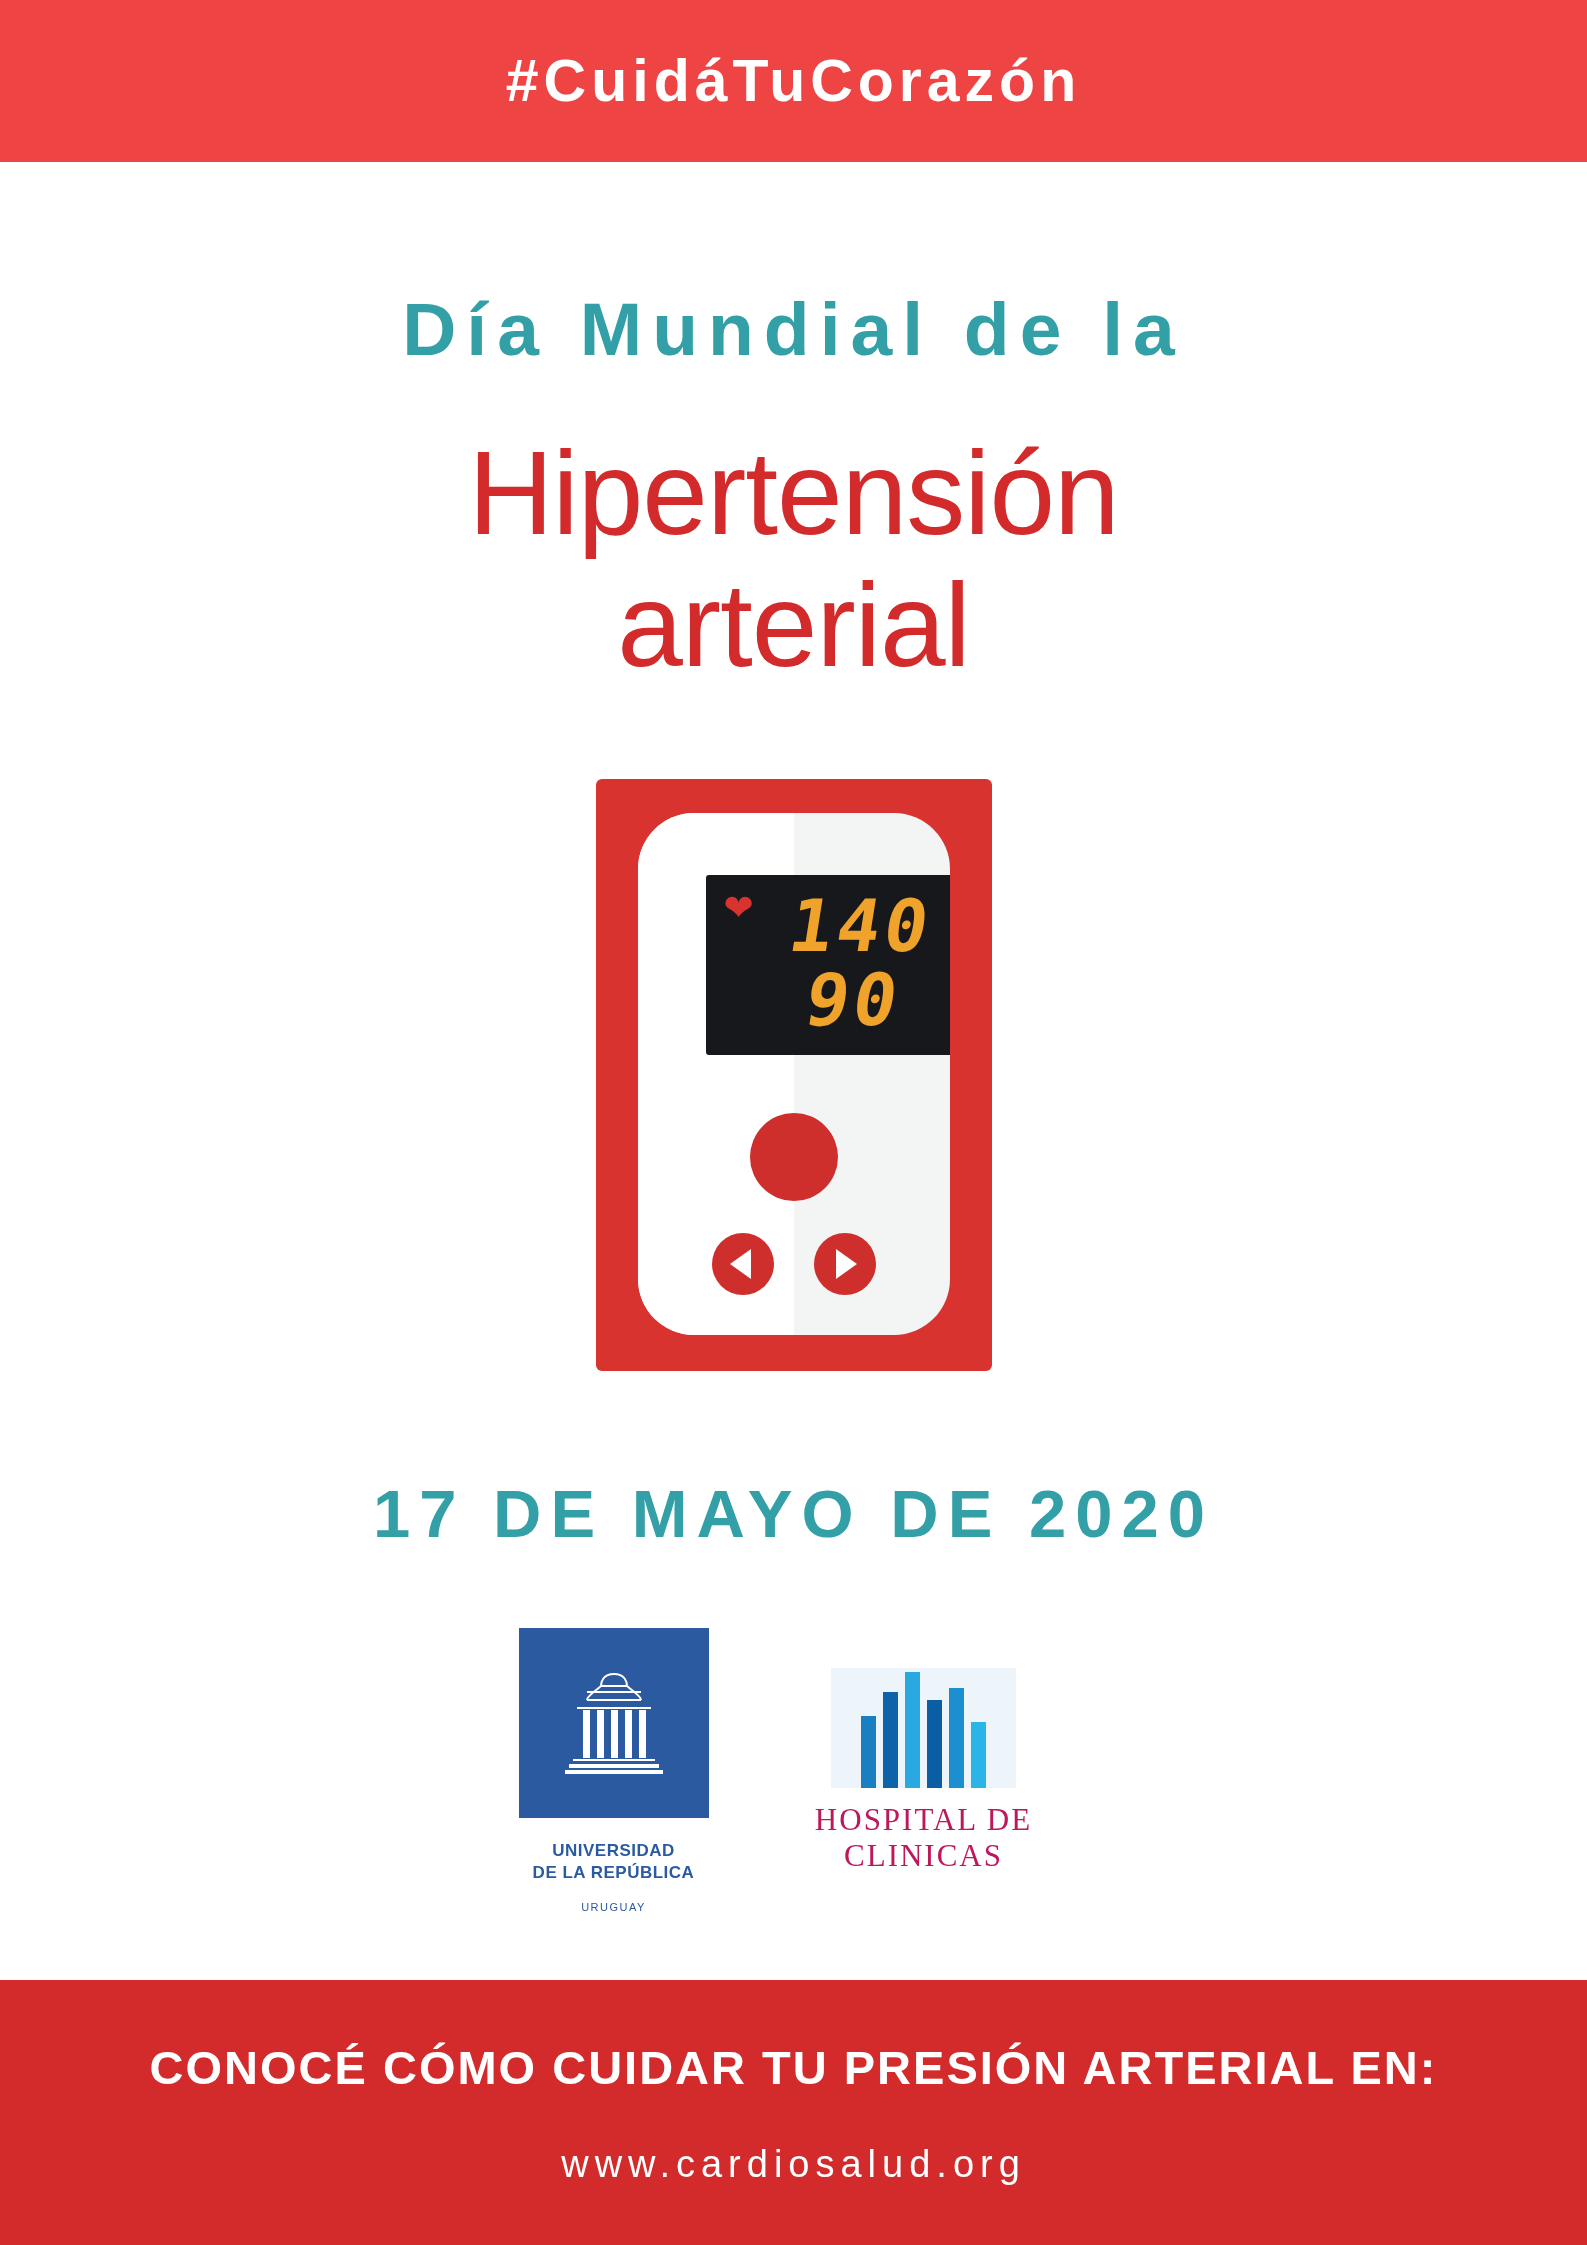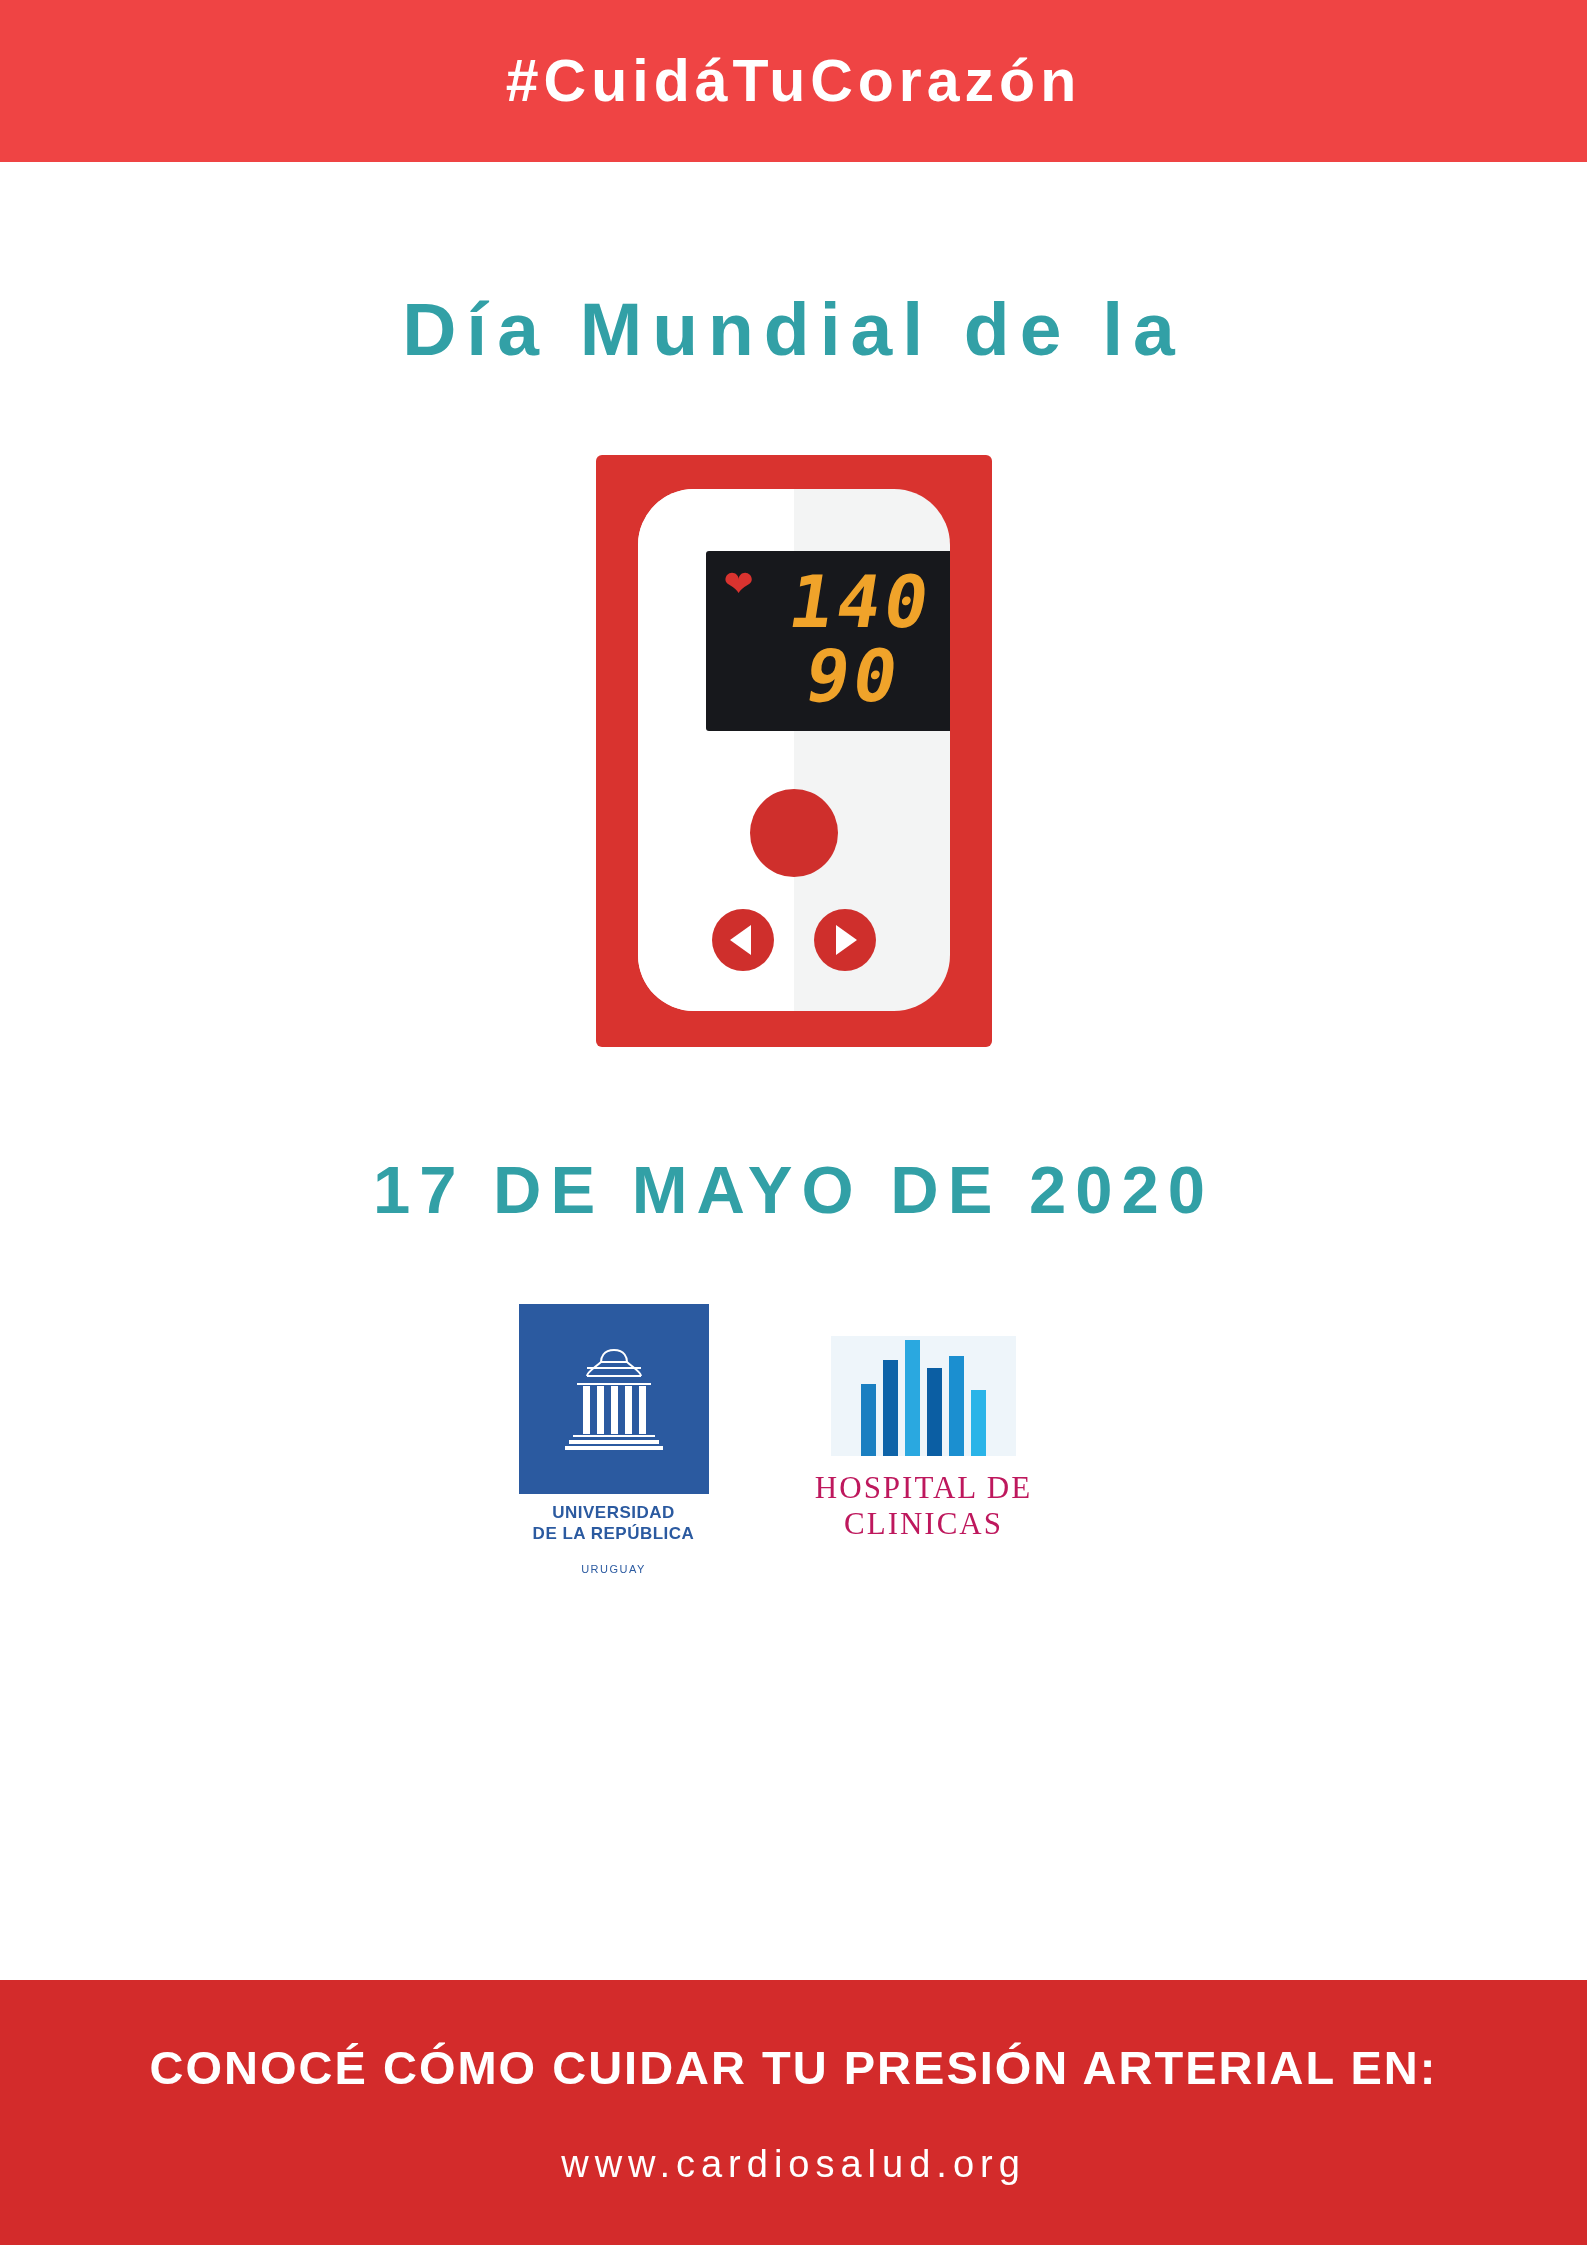--- a/index.html
+++ b/index.html
@@ -179,21 +179,21 @@
   }
 
   
   .udelar { width: 190px; text-align: center; }
   .udelar-box {
     width: 190px; height: 190px;
     background: #2b5aa0;
     display: flex; align-items: center; justify-content: center;
   }
   .udelar-caption {
-    margin-top: 8px;
+    margin-top: 22px;
     color: #2b5aa0;
     font-size: 17px;
     font-weight: 700;
     line-height: 1.25;
     letter-spacing: .5px;
   }
   .udelar-country {
     color: #2b5aa0;
     font-size: 11px;
     letter-spacing: 1.5px;
@@ -257,20 +257,24 @@
 
 <div class="poster">
 
   <div class="top-banner">
     <div class="hashtag">#CuidáTuCorazón</div>
   </div>
 
   <div class="body-area">
 
     <div class="title-sub">Día Mundial de la</div>
+    <div class="title-main">
+      <div>Hipertensión</div>
+      <div>arterial</div>
+    </div>
 
     <div class="device-wrap">
       <div class="device-frame"></div>
       <div class="device-inner">
         <div class="screen">
           <div class="screen-heart">❤</div>
           <div class="readings">
             <div>140</div>
             <div class="reading-dia">90</div>
           </div>

